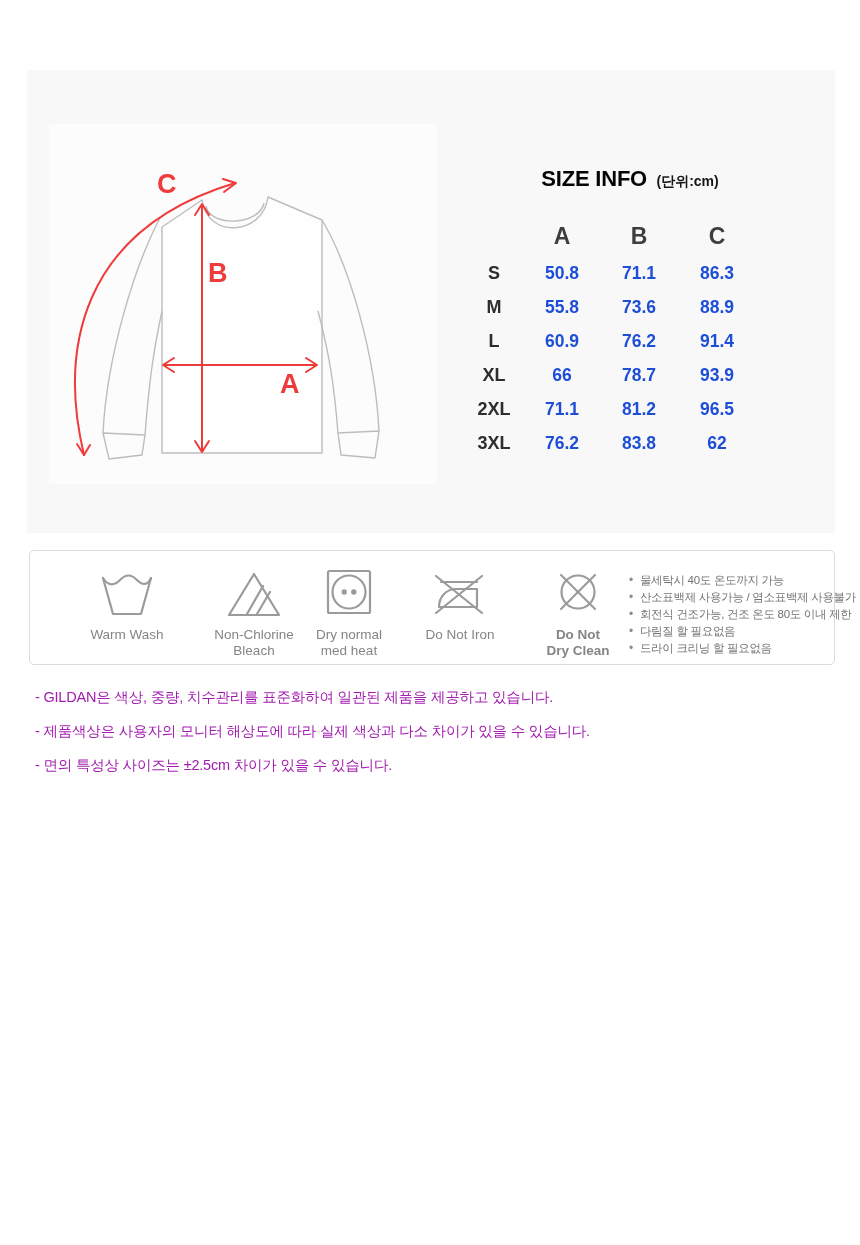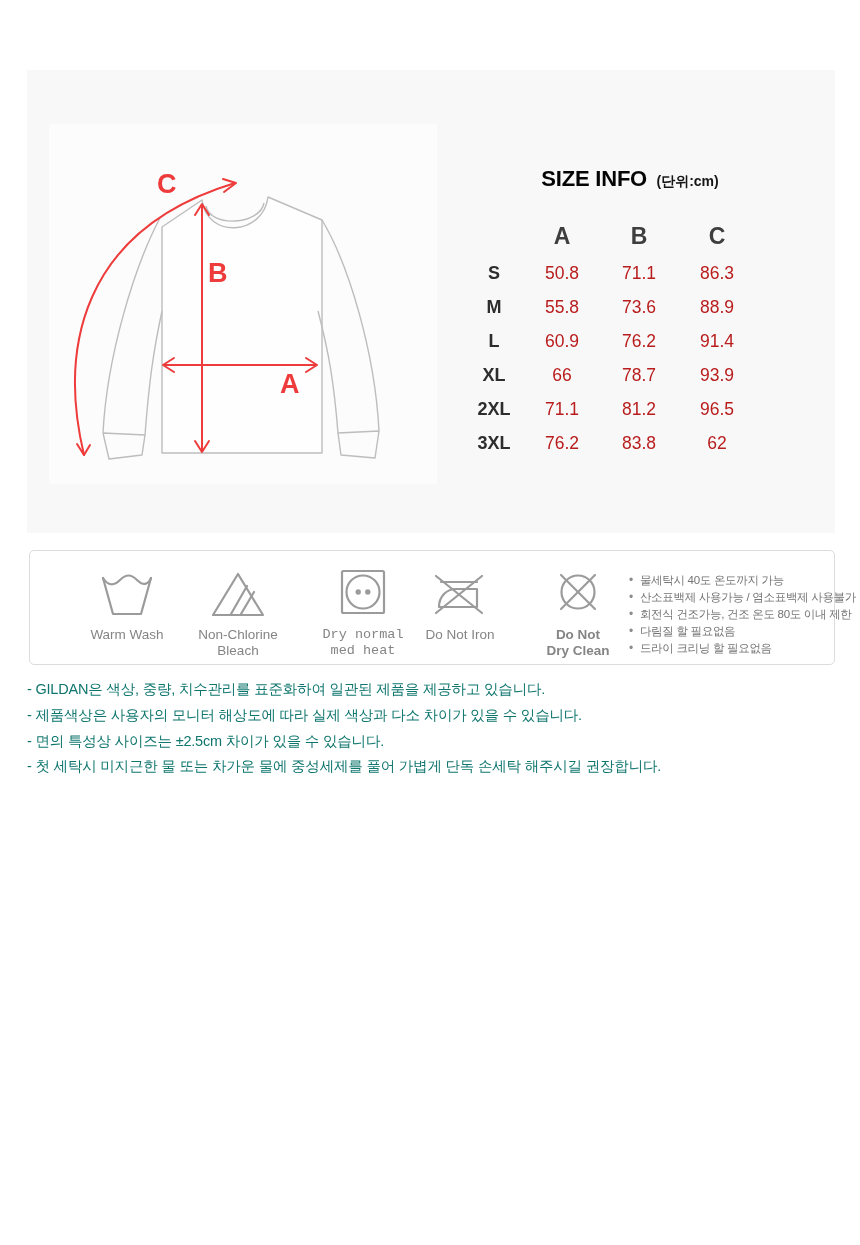--- a/index.html
+++ b/index.html
@@ -21,41 +21,41 @@
   .diagram .lbl{fill:var(--accent);font-weight:700;font-size:27px;font-family:"Liberation Sans",sans-serif;}
 
   .size-title{position:absolute;left:413px;top:96px;width:380px;text-align:center;line-height:26px;white-space:nowrap;}
   .size-title .t1{font-size:22px;font-weight:800;color:#050505;letter-spacing:-0.2px;margin-top:15px;}
   .size-title .t2{font-size:14px;font-weight:700;color:#161616;margin-left:5px;}
 
   .size-table{position:absolute;left:437px;top:146px;display:grid;grid-template-columns:60px 76px 78px 78px;}
   .size-table div{text-align:center;}
   .size-table .th{height:40px;line-height:40px;font-size:23px;font-weight:700;color:#3e3e3e;}
   .size-table .tl{height:34px;line-height:34px;font-size:18px;font-weight:700;color:#2d2d2d;}
-  .size-table .td{height:34px;line-height:34px;font-size:17.5px;font-weight:400;color:#b91c1c;}
+  .size-table .td{height:34px;line-height:34px;font-size:17.5px;font-weight:700;color:#1d4ed8;}
 
   
   .care{position:absolute;left:29px;top:550px;width:806px;height:115px;background:#ffffff;
         border:1px solid #dcdcdc;border-radius:5px;box-sizing:border-box;}
   .care-item{position:absolute;top:14px;width:112px;text-align:center;}
-  .care-item.i1{left:41px;text-align:center;} .care-item.i2{left:152px;} .care-item.i3{left:277px;font-family:Liberation Mono, monospace;}
+  .care-item.i1{left:41px;text-align:center;} .care-item.i2{left:168px;} .care-item.i3{left:263px;}
   .care-item.i4{left:374px;} .care-item.i5{left:492px;font-weight:bold;}
   .care-item .ic{height:58px;display:flex;align-items:center;justify-content:center;}
   .care-item svg{stroke:#9b9b9b;fill:none;stroke-width:2.2;stroke-linecap:round;stroke-linejoin:round;}
   .care-item svg .fil{fill:#9b9b9b;stroke:none;}
   .care-label{margin-top:4px;font-size:13.5px;line-height:15.5px;color:#858585;}
 
   .care-bullets{position:absolute;left:599px;top:21px;}
   .bullet{display:flex;align-items:baseline;font-size:11.5px;line-height:16.9px;color:#737373;
           letter-spacing:-0.3px;white-space:nowrap;}
   .bullet .dot{color:#8c8c8c;font-size:12px;margin-right:7px;}
 
   
   .notes{position:absolute;left:27px;top:677px;width:815px;}
-  .note{margin:0;font-size:14.5px;line-height:25.8px;color:#0f766e;letter-spacing:-0.2px;white-space:nowrap;}
+  .note{margin:8px;font-size:14.5px;line-height:25.8px;color:#a21caf;letter-spacing:-0.2px;white-space:nowrap;}
 </style>
 </head>
 <body>
 
 <div class="page">
 
   <section class="panel">
     <div class="photo-bg"></div>
 
     <svg class="diagram" viewBox="0 0 390 375">
@@ -231,16 +231,15 @@
         <span class="dot">•</span>
         <span>드라이 크리닝 할 필요없음</span>
       </div>
     </div>
   </section>
 
   <section class="notes">
     <p class="note">- GILDAN은 색상, 중량, 치수관리를 표준화하여 일관된 제품을 제공하고 있습니다.</p>
     <p class="note">- 제품색상은 사용자의 모니터 해상도에 따라 실제 색상과 다소 차이가 있을 수 있습니다.</p>
     <p class="note">- 면의 특성상 사이즈는 ±2.5cm 차이가 있을 수 있습니다.</p>
-    <p class="note">- 첫 세탁시 미지근한 물 또는 차가운 물에 중성세제를 풀어 가볍게 단독 손세탁 해주시길 권장합니다.</p>
   </section>
 
 </div>
 
 </body></html>

